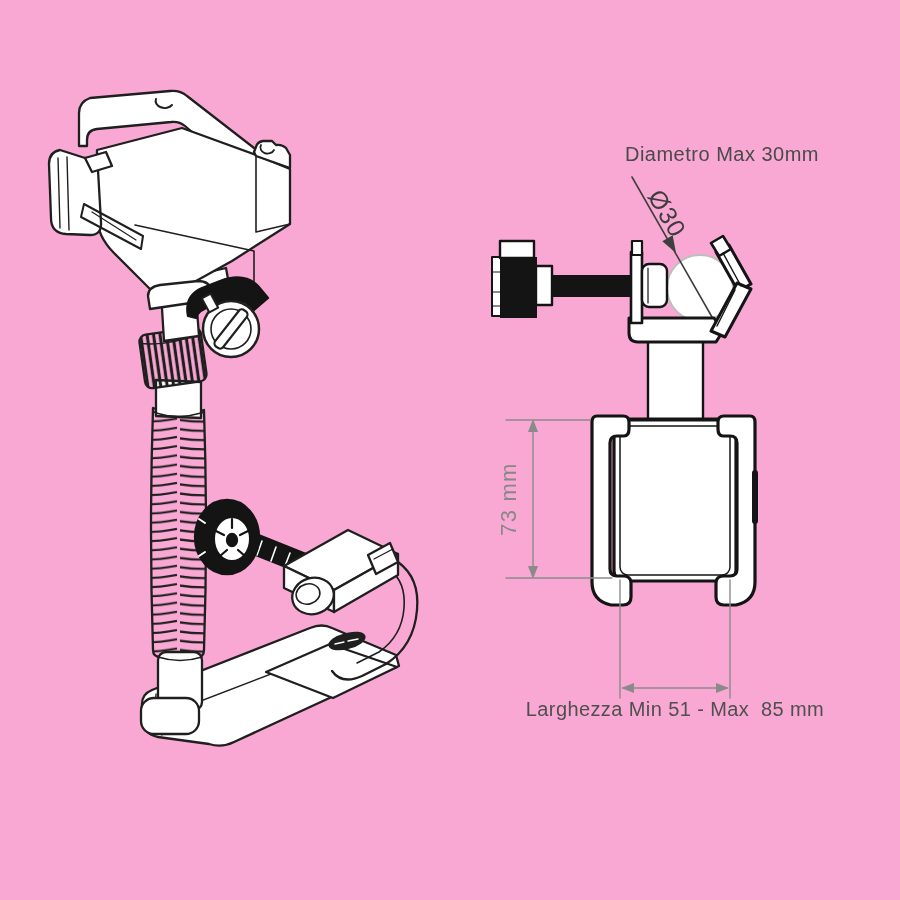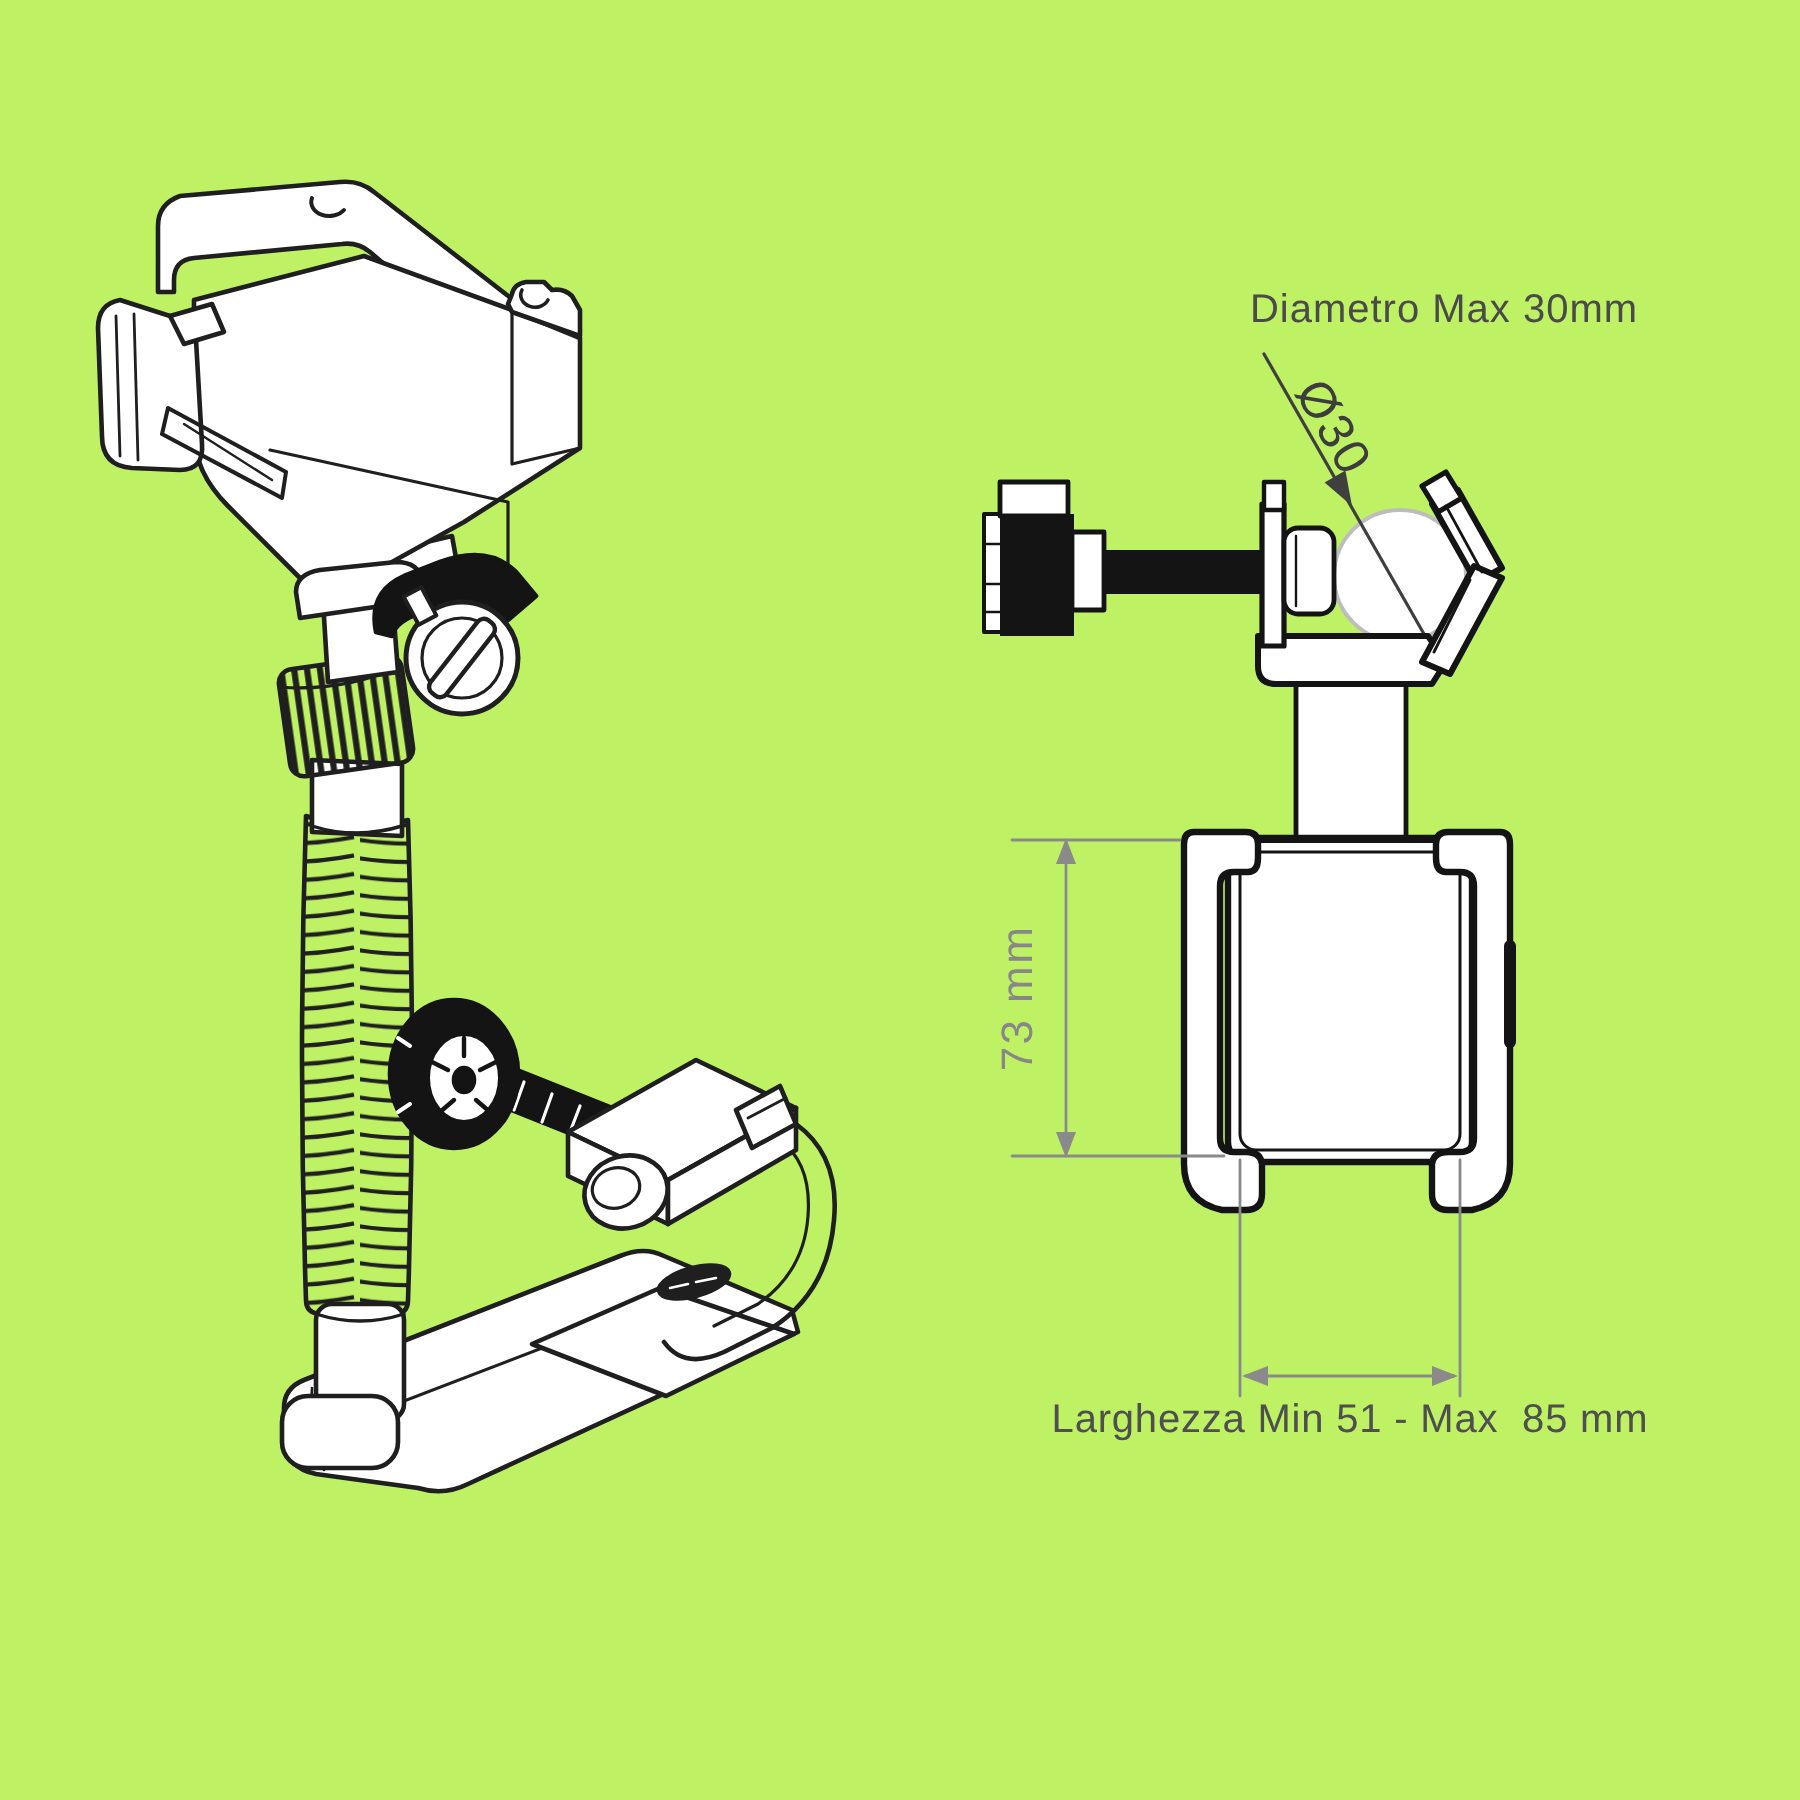--- a/index.html
+++ b/index.html
@@ -1,17 +1,17 @@
 <!DOCTYPE html>
 <html><head>
 <meta charset="utf-8">
 <title>Technical Drawing</title>
 <style>
   html,body{margin:0;padding:0;background:#ffffff;}
-  .frame{position:relative;width:900px;height:900px;background:#bef264;overflow:hidden;
+  .frame{position:relative;width:900px;height:900px;background:#f9a8d4;overflow:hidden;
          font-family:"Liberation Sans", sans-serif;}
   svg{position:absolute;left:0;top:0;}
   svg text{font-family:"Liberation Sans", sans-serif;}
   .note-text{font-size:20px;letter-spacing:.5px;fill:#4a4a4a;}
   .dim-text{font-size:20px;letter-spacing:.4px;fill:#4f4f4f;white-space:pre;}
   .dim-text-gray{font-size:22px;letter-spacing:1.2px;fill:#878787;}
   .dia-symbol{font-size:25px;letter-spacing:1px;fill:#3d3d3d;}
 </style>
 </head>
 <body>

